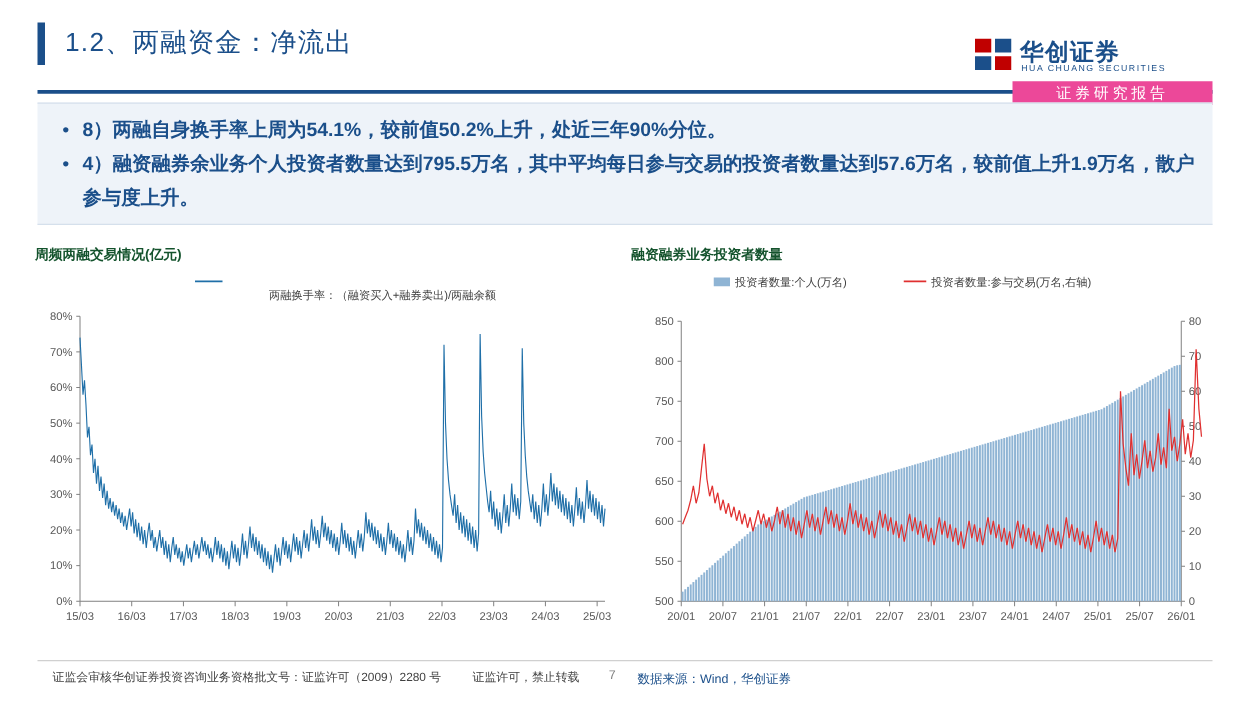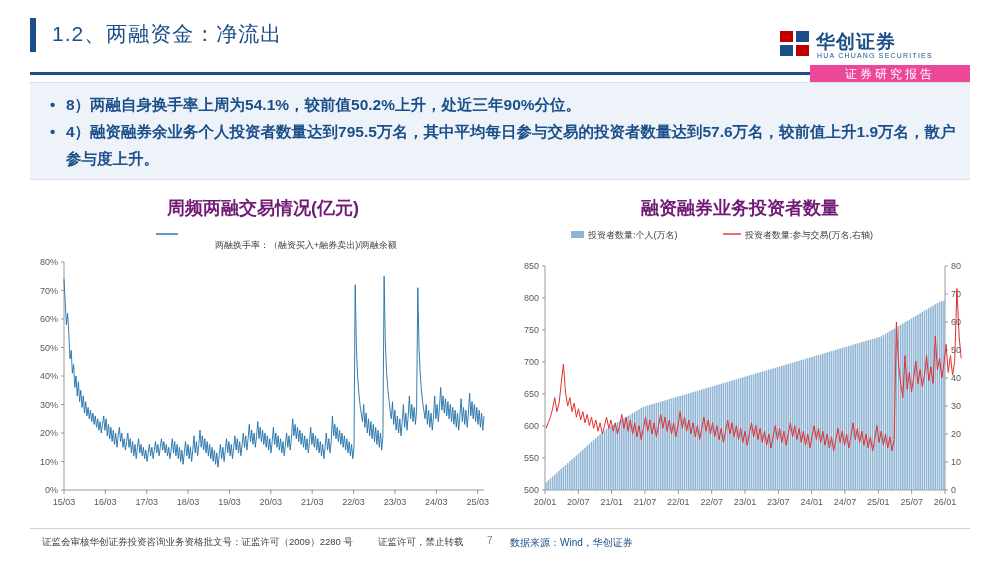--- a/index.html
+++ b/index.html
@@ -59,21 +59,21 @@
     position:relative;color:#1b4f8a;font-weight:bold;font-size:15.5px;
     line-height:27px;padding-left:36px;
   }
   .bullet:first-child{margin-top:8px;}
   .bullet .dot{
     position:absolute;left:20px;top:0px;font-size:15px;
   }
   
   .chart-box{position:absolute;}
   .chart-title{
-    width:100%;text-align:center;font-size:18px;font-weight:bold;color:#701a75;
+    width:100%;font-size:11px;font-weight:bold;color:#14532d;
   }
   .chart-left{left:28px;top:196px;width:470px;height:330px;}
   .chart-right{left:505px;top:196px;width:470px;height:330px;}
 
   svg{display:block;}
   .axis-text{font-family:"Liberation Sans",sans-serif;font-size:9px;fill:#595959;}
   .legend-text{font-family:"Liberation Sans","DejaVu Sans",sans-serif;font-size:9px;fill:#404040;}
 
   
   .footer-rule{

